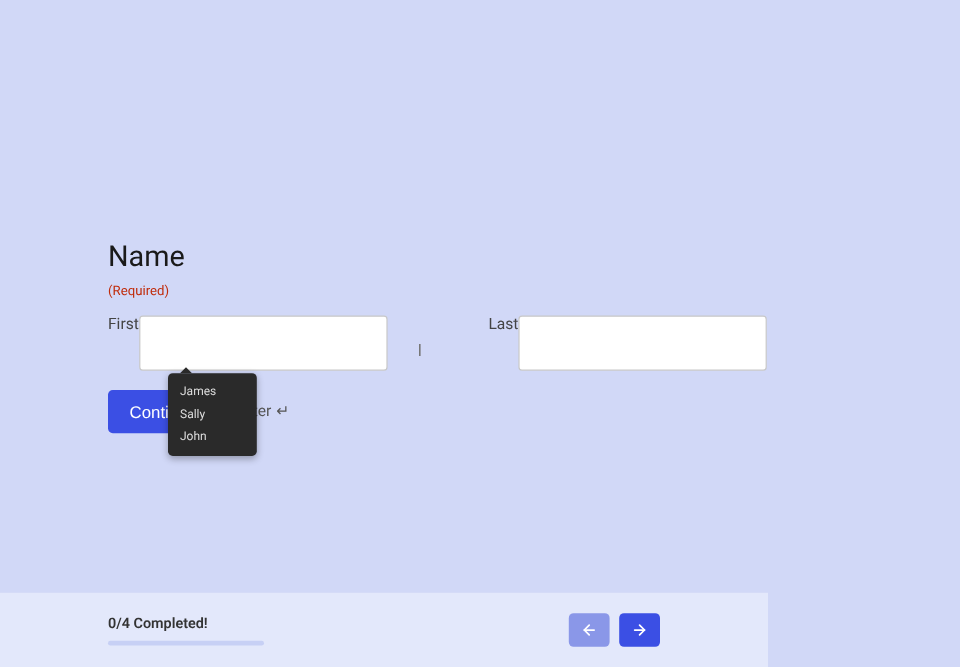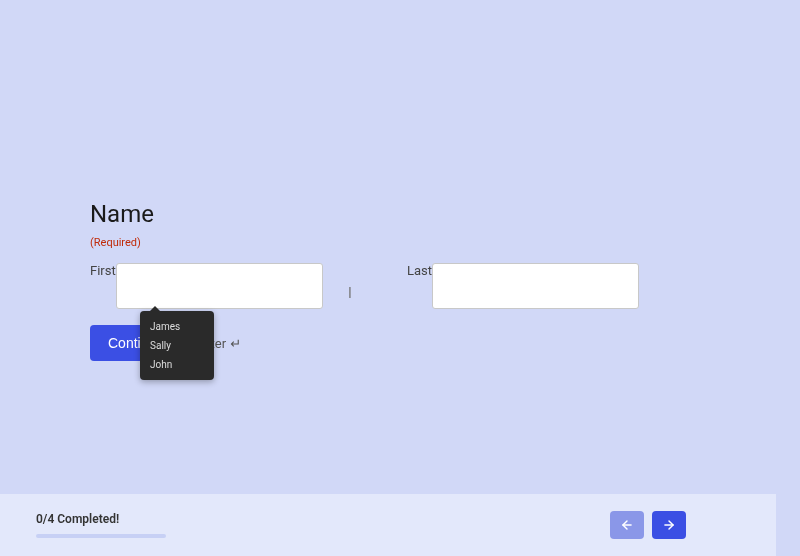--- a/index.html
+++ b/index.html
@@ -116,26 +116,26 @@
       left: 348px;
       top: 285px;
       font-size: 14px;
       color: #777;
       pointer-events: none;
     }
     .footer {
       position: absolute;
       left: 0;
       bottom: 0;
-      width: 776px;
+      width: 640px;
       height: 62px;
       background: #e3e8fb;
       display: flex;
       align-items: center;
-      padding: 0 90px 0 36px;
+      padding: 0 90px 0 90px;
     }
     .progress-wrap {
       flex: 1;
       display: flex;
       flex-direction: column;
       gap: 8px;
     }
     .progress-text {
       font-size: 12px;
       font-weight: 600;

